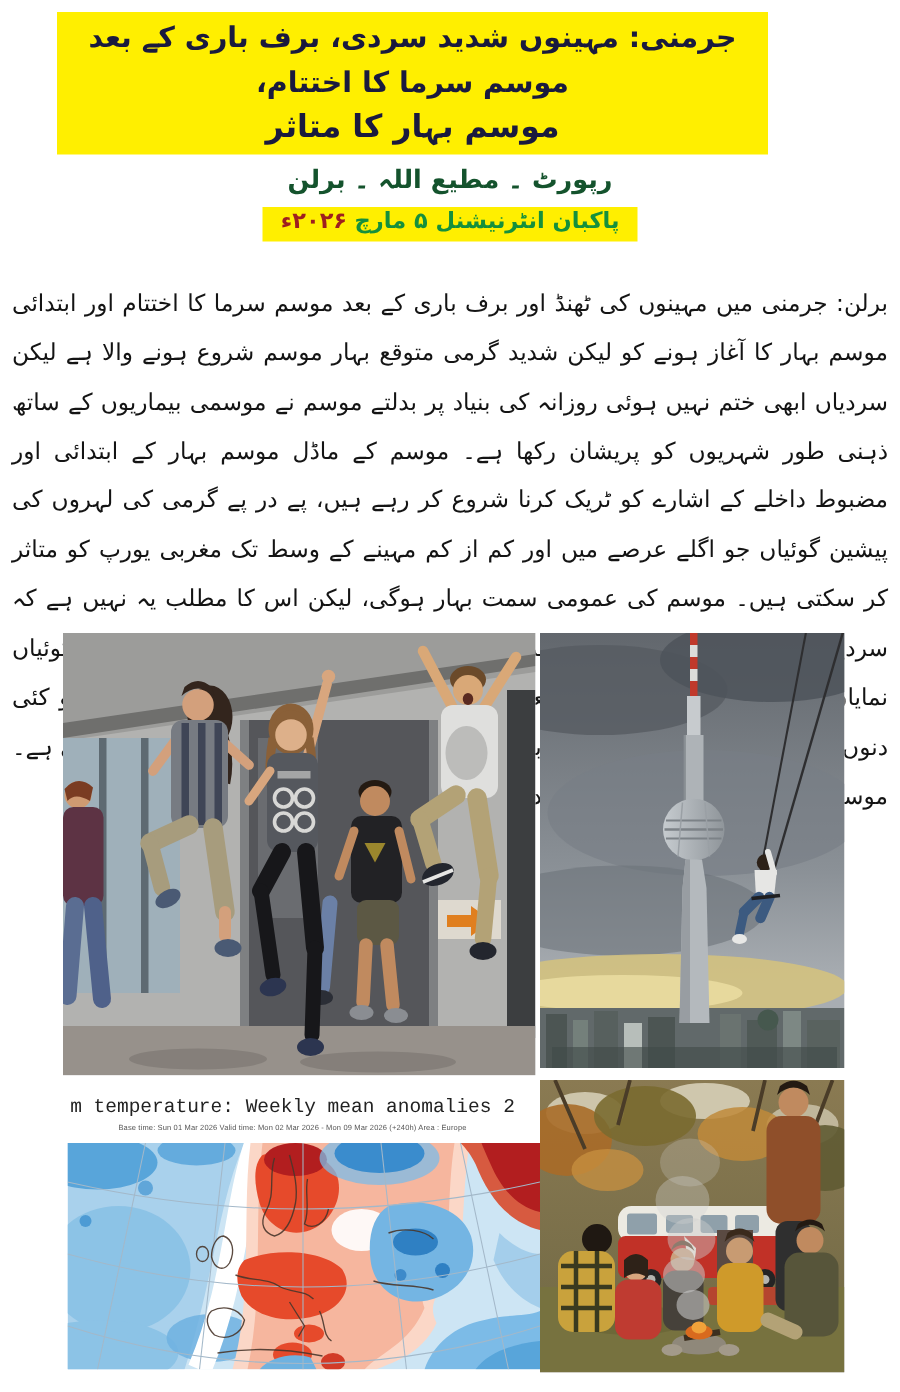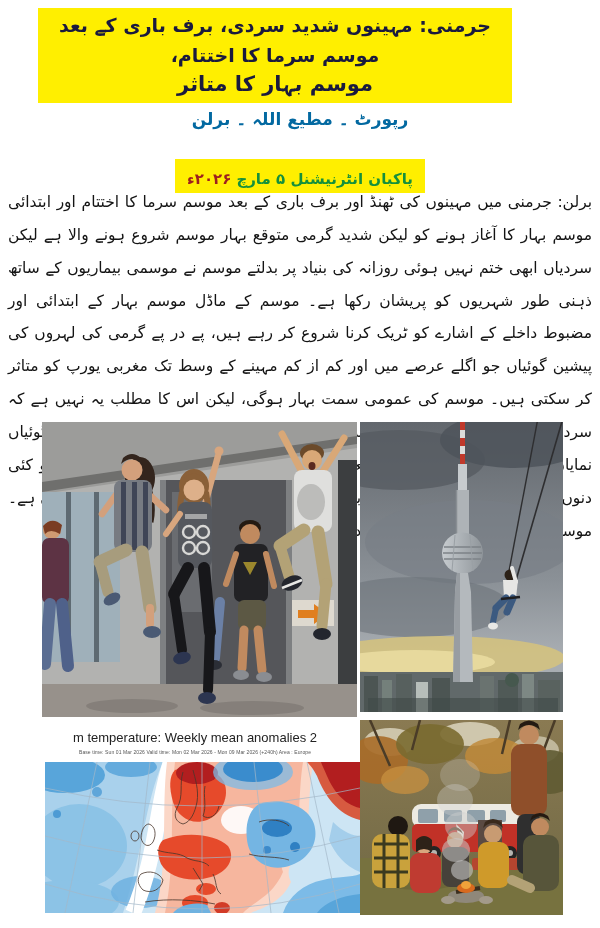--- a/index.html
+++ b/index.html
@@ -9,31 +9,31 @@
   .fig{position:absolute;overflow:hidden;background:#ddd;}
   .fig svg{display:block;width:100%;height:100%;}
 
   .headline-box{left:38px;top:8px;width:474px;height:95px;background:#ffef00;
     display:flex;flex-direction:column;justify-content:center;align-items:center;
     text-align:center;direction:rtl;color:#1a1a3e;font-weight:bold;}
   .headline-l1{font-size:19px;line-height:1.55;letter-spacing:-0.3px;}
   .headline-l2{font-size:21px;line-height:1.4;}
 
   .byline{left:0;top:109px;width:600px;text-align:center;direction:rtl;
-    color:#0369a1;font-weight:600;font-size:17px;}
+    color:#14532d;font-weight:600;font-size:17px;}
   .dateline-wrap{left:0;top:138px;width:600px;display:flex;justify-content:center;}
-  .date-badge{background:#ffef00;direction:rtl;padding:11px 12px 5px 12px;
-    color:#15903c;font-weight:600;font-size:15px;margin-top:21px;}
+  .date-badge{background:#ffef00;direction:rtl;padding:0 12px 5px 12px;
+    color:#15903c;font-weight:600;font-size:15px;}
   .date-badge .year{color:#9e1f1f;margin-right:5px;font-weight:700;}
 
   .article-body{left:8px;top:186px;width:584px;direction:rtl;text-align:justify;
     font-size:15.5px;line-height:2.12;color:#141414;}
 
   .chart-card{left:30px;top:717px;width:330px;height:202px;background:#ffffff;}
-  .chart-title{margin-top:13px;text-align:center;font-family:Liberation Sans, sans-serif;
+  .chart-title{margin-top:13px;text-align:center;font-family:Liberation Mono, monospace;
     font-size:13px;color:#222;}
   .chart-subtitle{margin-top:4px;text-align:center;font-family:"Liberation Sans",sans-serif;
     font-size:5px;color:#555;letter-spacing:0.1px;}
   .map-wrap{margin:7px 0 0 9px;width:315px;height:151px;overflow:hidden;}
 </style>
 </head>
 <body>
 
 <div class="abs headline-box">
   <div class="headline-l1">جرمنی:  مہینوں شدید سردی، برف باری کے بعد موسم سرما کا اختتام،</div>

